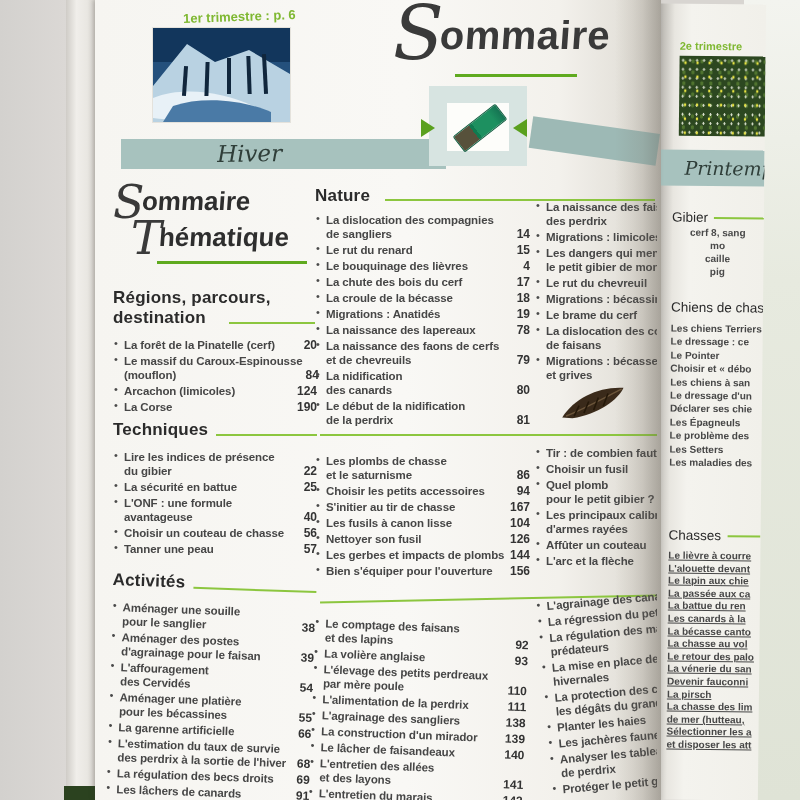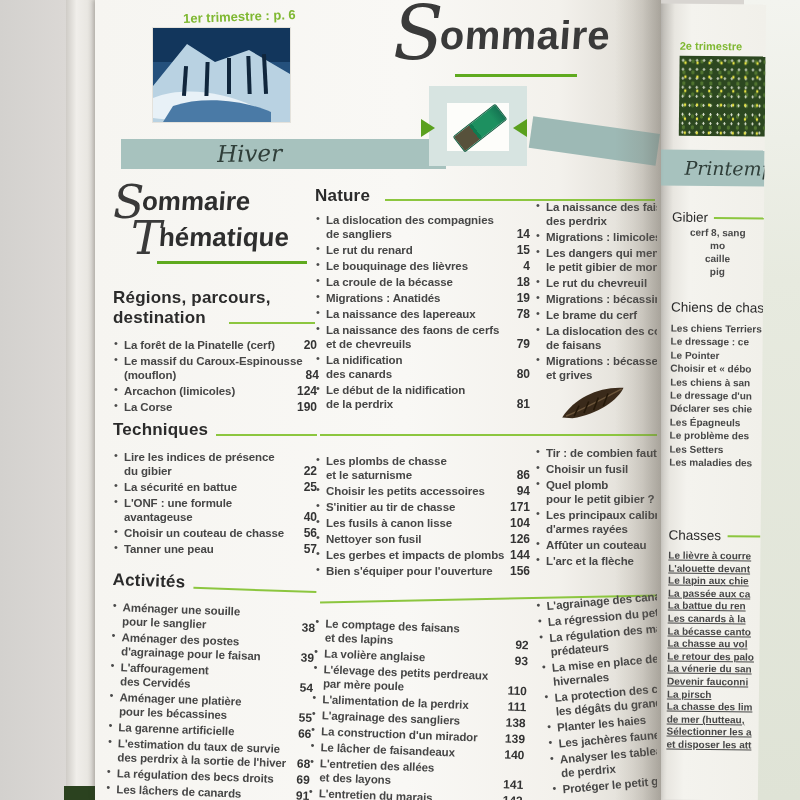--- a/index.html
+++ b/index.html
@@ -343,20 +343,24 @@
             <div class="toc-item">
               <span class="toc-label">Le rut du renard</span>
               <span class="toc-num">15</span>
             </div>
 
             <div class="toc-item">
               <span class="toc-label">Le bouquinage des lièvres</span>
               <span class="toc-num">4</span>
             </div>
 
+            <div class="toc-item">
+              <span class="toc-label">La chute des bois du cerf</span>
+              <span class="toc-num">17</span>
+            </div>
 
             <div class="toc-item">
               <span class="toc-label">La croule de la bécasse</span>
               <span class="toc-num">18</span>
             </div>
 
             <div class="toc-item">
               <span class="toc-label">Migrations : Anatidés</span>
               <span class="toc-num">19</span>
             </div>
@@ -395,21 +399,21 @@
               <span class="toc-num">86</span>
             </div>
 
             <div class="toc-item">
               <span class="toc-label">Choisir les petits accessoires</span>
               <span class="toc-num">94</span>
             </div>
 
             <div class="toc-item">
               <span class="toc-label">S'initier au tir de chasse</span>
-              <span class="toc-num">171</span>
+              <span class="toc-num">167</span>
             </div>
 
             <div class="toc-item">
               <span class="toc-label">Les fusils à canon lisse</span>
               <span class="toc-num">104</span>
             </div>
 
             <div class="toc-item">
               <span class="toc-label">Nettoyer son fusil</span>
               <span class="toc-num">126</span>

